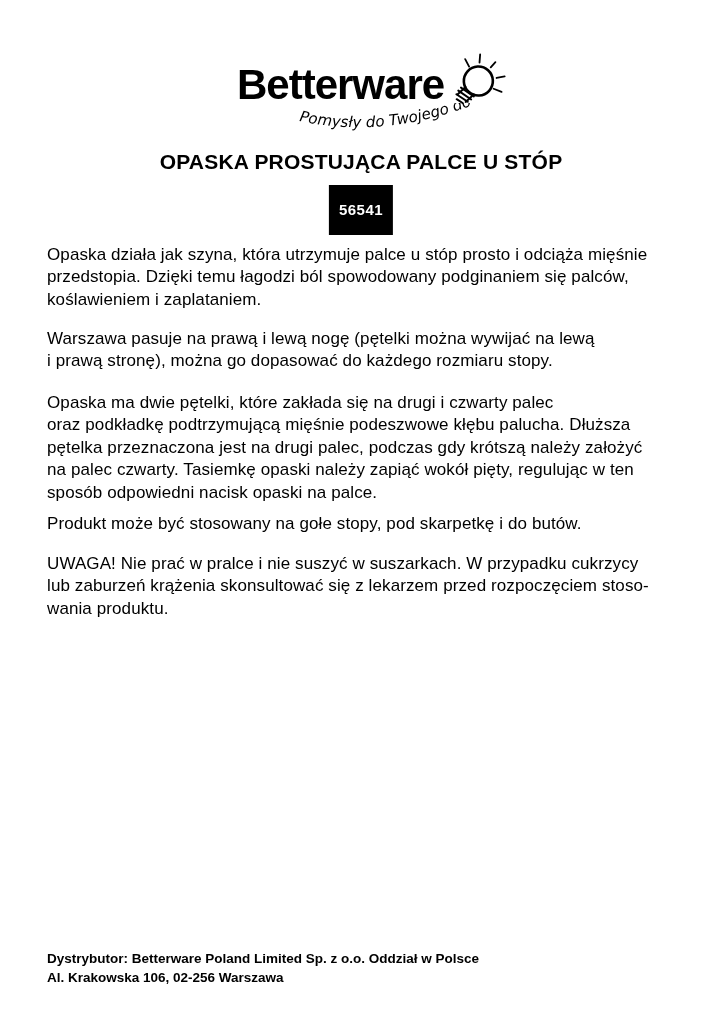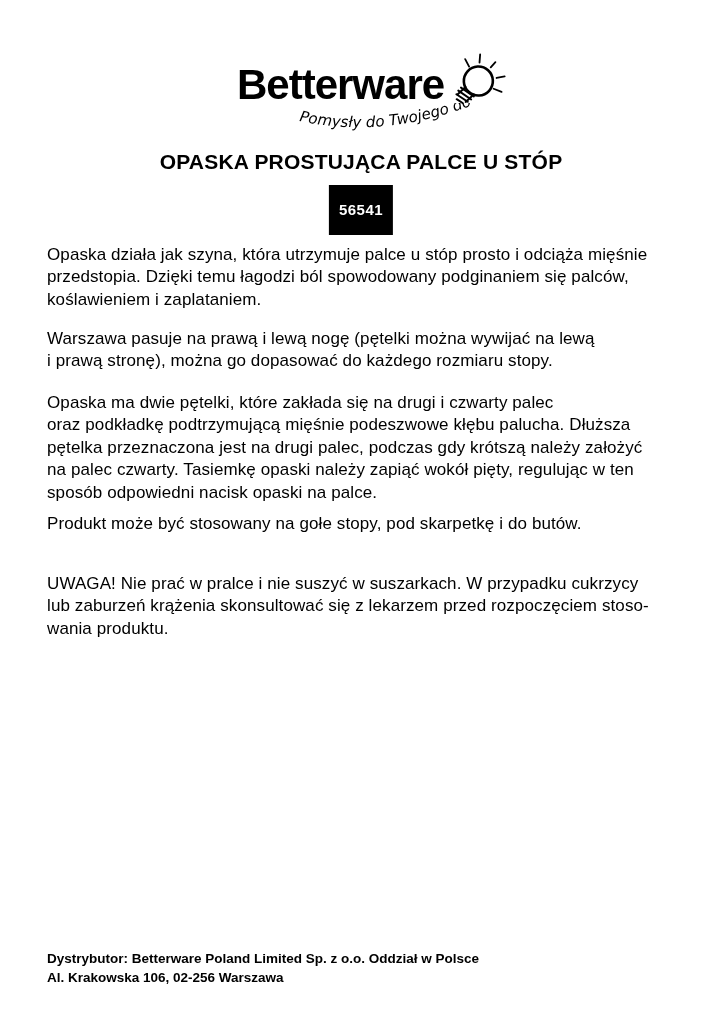--- a/index.html
+++ b/index.html
@@ -86,21 +86,21 @@
     margin: 0;
     font-size: 17px;
     line-height: 22.4px;
     white-space: pre;
     letter-spacing: 0.1px;
   }
   .par-1 { top: 244px; }
   .par-2 { top: 328px; }
   .par-3 { top: 392px; }
   .par-4 { top: 513px; }
-  .par-5 { top: 573px; }
+  .par-5 { top: 553px; }
 
   
   .footer-line {
     position: absolute;
     left: 47px;
     margin: 0;
     font-size: 13.5px;
     line-height: 19px;
     white-space: pre;
     font-weight: bold;

